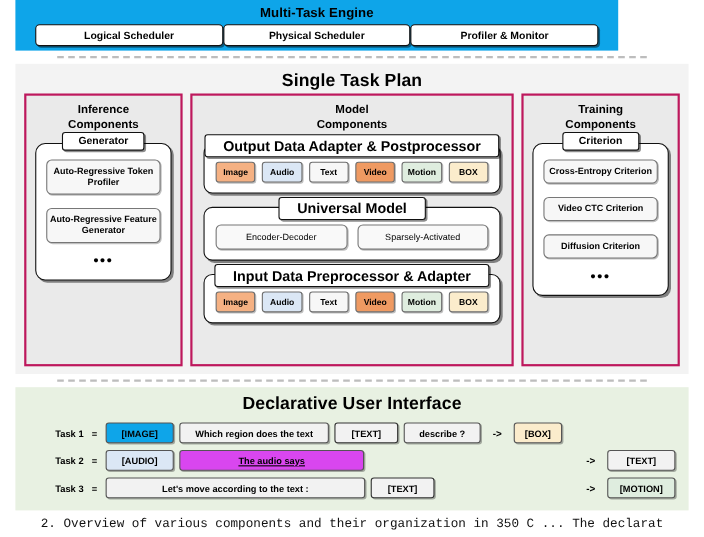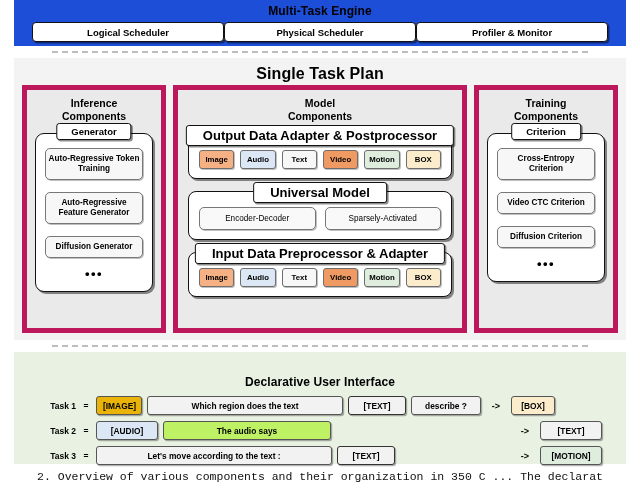--- a/index.html
+++ b/index.html
@@ -32,22 +32,22 @@
   .sep {
     position: absolute;
     left: 52px;
     right: 52px;
     border-top: 2px dashed #bdbdbd;
     height: 0;
   }
 
   
   #engine-panel {
-    left: 14px; top: 0px; width: 612px; height: 46px;
-    background: #1d4ed8;
+    left: 14px; top: 0px; width: 548px; height: 46px;
+    background: #0ea5e9;
   }
   #engine-panel .panel-title { margin-top: 4px; font-size: 12px; }
   .engine-row {
     display: flex;
     padding: 4px 18px 12px 18px;
   }
   .engine-btn {
     flex: 1;
     background: #ffffff;
     border: 1.6px solid #111111;
@@ -67,21 +67,21 @@
   #plan-panel > .panel-title { margin-top: 7px; font-size: 16px; }
 
   .plan-cols {
     position: absolute;
     left: 8px; right: 8px; top: 27px; bottom: 7px;
     display: flex;
     gap: 7px;
   }
   .subpanel {
     background: #eaeaea;
-    border: 5px solid #be185d;
+    border: 2px solid #be185d;
     box-sizing: border-box;
     position: relative;
   }
   .subpanel.col-left  { width: 144px; }
   .subpanel.col-mid   { flex: 1; }
   .subpanel.col-right { width: 144px; }
   .sub-title {
     text-align: center;
     font-size: 10.5px;
     font-weight: bold;
@@ -187,23 +187,23 @@
     font-weight: normal;
     padding: 6px 0;
     box-shadow: 1px 1px 0 rgba(0,0,0,.25);
   }
 
   
   #dui-panel {
     left: 14px; top: 352px; width: 612px; height: 112px;
     background: #e8f1e2;
   }
-  #dui-panel > .panel-title { margin-top: 23px; font-size: 12px; }
+  #dui-panel > .panel-title { margin-top: 7px; font-size: 16px; }
   .task-list {
-    padding: 7px 24px 0 24px;
+    padding: 7px 12px 0 24px;
   }
   .task-row {
     display: flex;
     align-items: center;
     gap: 5px;
     margin-bottom: 6px;
     height: 19px;
   }
   .task-label {
     width: 38px;
@@ -272,23 +272,22 @@
 
   <div class="plan-cols">
 
     <div class="subpanel col-left">
       <div class="sub-title">
         <span>Inference</span><br>
         <span>Components</span>
       </div>
       <div class="group">
         <div class="group-label">Generator</div>
-        <div class="item">Auto-Regressive Token Training</div>
+        <div class="item">Auto-Regressive Token Profiler</div>
         <div class="item">Auto-Regressive Feature Generator</div>
-        <div class="item">Diffusion Generator</div>
         <div class="dots">•••</div>
       </div>
     </div>
 
     <div class="subpanel col-mid">
       <div class="sub-title">
         <span>Model</span><br>
         <span>Components</span>
       </div>
 
@@ -344,33 +343,33 @@
 
 <div class="sep" style="top:345px"></div>
 
 <div class="panel" id="dui-panel">
   <div class="panel-title">Declarative User Interface</div>
   <div class="task-list">
 
     <div class="task-row">
       <div class="task-label">Task 1</div>
       <div class="task-eq">=</div>
-      <div class="tok" style="background: #eab308; width: 46px; flex: 0 0 auto;">[IMAGE]</div>
-      <div class="tok" style="background: rgb(242, 242, 242); width: 196px; flex: 0 0 auto;">Which region does the text</div>
+      <div class="tok" style="background: #0ea5e9; width: 62px; flex: 0 0 auto;">[IMAGE]</div>
+      <div class="tok" style="background: rgb(242, 242, 242); width: 136px; flex: 0 0 auto;">Which region does the text</div>
       <div class="tok slot" style="background: rgb(242, 242, 242); width: 58px; flex: 0 0 auto;">[TEXT]</div>
       <div class="tok" style="background: rgb(242, 242, 242); width: 70px; flex: 0 0 auto;">describe ?</div>
       <div class="arrow">-&gt;</div>
       <div class="tok" style="background: rgb(251, 236, 204); width: 44px; flex: 0 0 auto;">[BOX]</div>
     </div>
 
     <div class="task-row">
       <div class="task-label">Task 2</div>
       <div class="task-eq">=</div>
       <div class="tok" style="background: rgb(219, 231, 245); width: 62px; flex: 0 0 auto;">[AUDIO]</div>
-      <div class="tok" style="background: #bef264; width: 168px; flex: 0 0 auto;">The audio says</div>
+      <div class="tok" style="background: #d946ef; width: 168px; flex: 0 0 auto; text-decoration: underline;">The audio says</div>
       <div class="spacer"></div>
       <div class="arrow">-&gt;</div>
       <div class="tok" style="background: rgb(242, 242, 242); width: 62px; flex: 0 0 auto;">[TEXT]</div>
     </div>
 
     <div class="task-row">
       <div class="task-label">Task 3</div>
       <div class="task-eq">=</div>
       <div class="tok" style="background: rgb(242, 242, 242); width: 236px; flex: 0 0 auto;">Let's move according to the text :</div>
       <div class="tok slot" style="background: rgb(242, 242, 242); width: 58px; flex: 0 0 auto;">[TEXT]</div>

